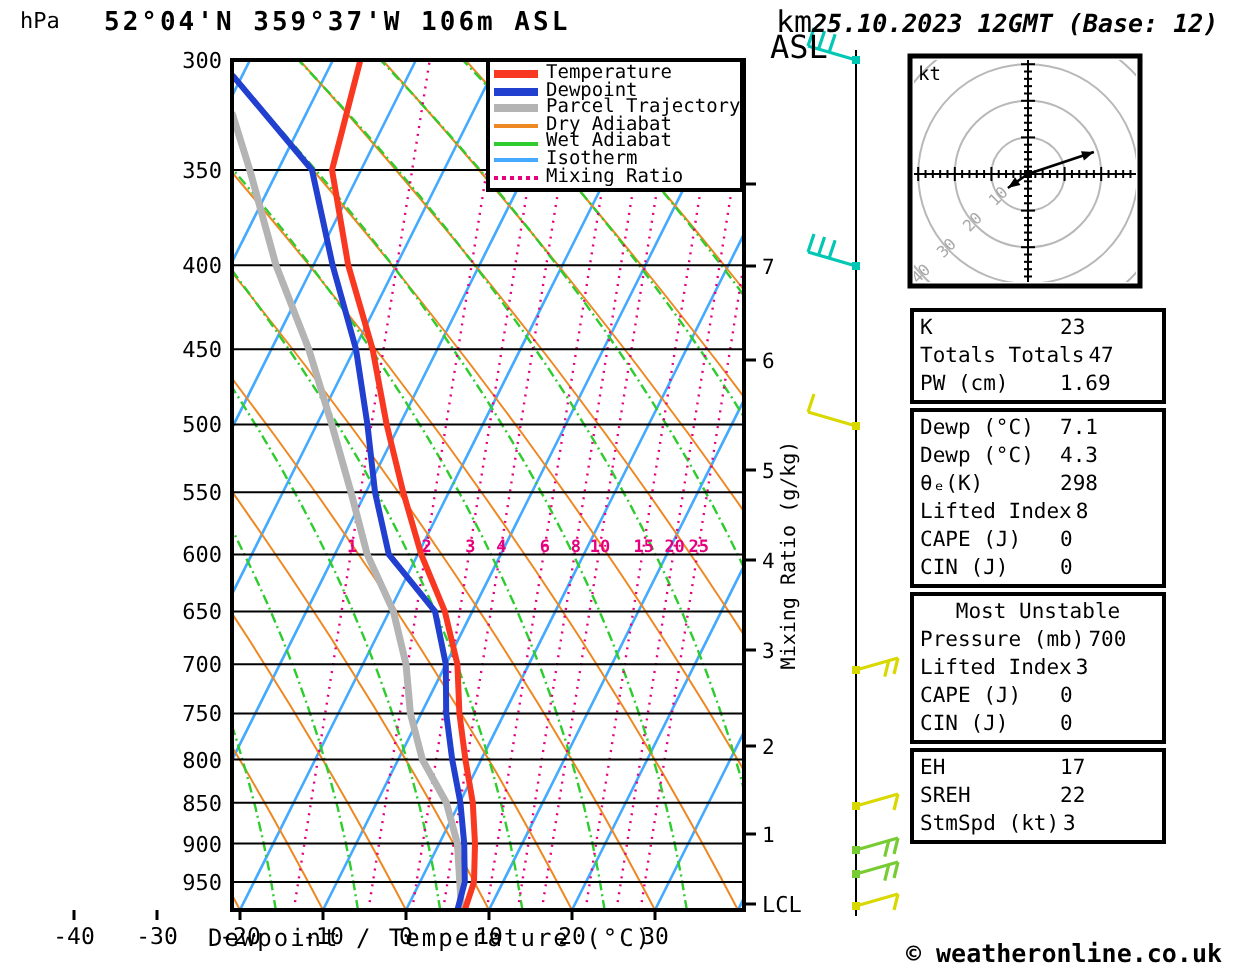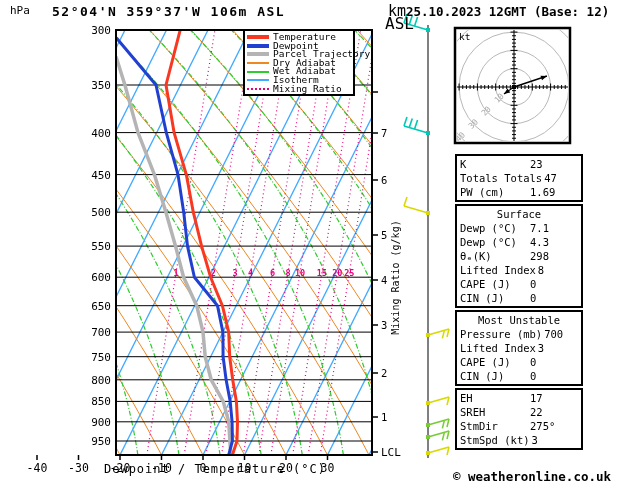--- a/index.html
+++ b/index.html
@@ -1,27 +1,27 @@
 <!DOCTYPE html>
 <html><head>
 <meta charset="utf-8">
 <style>
   html,body{margin:0;padding:0;background:#fff;}
   .stage{position:relative;width:629px;height:486px;background:#fff;overflow:hidden;
          font-family:"DejaVu Sans Mono",monospace;color:#000;}
   .abs{position:absolute;}
   .station-title{left:52px;top:4px;font-size:13px;font-weight:bold;letter-spacing:1.5px;white-space:pre;}
-  .datetime-title{left:406px;top:4px;font-size:12.5px;font-weight:bold;white-space:pre;}
+  .datetime-title{left:406px;top:4px;font-size:12.5px;font-weight:bold;white-space:pre;font-style:italic;}
   .hpa-label{left:10px;top:4px;font-size:11px;}
   .km-label{left:388px;top:2px;font-size:15px;}
   .asl-label{left:385px;top:14px;font-size:16px;}
   .xlabel{left:90px;top:462px;width:250px;text-align:center;font-size:12px;letter-spacing:1px;white-space:pre;}
   .mixlabel{left:325px;top:272px;width:140px;text-align:center;font-size:10px;transform:rotate(-90deg);white-space:pre;}
   .footer{left:432px;top:469px;width:200px;text-align:center;font-size:12.5px;font-weight:bold;white-space:pre;}
-  .legend{left:243px;top:29px;width:112px;background:#fff;border:2px solid #000;padding:2px 2px 1px 2px;box-sizing:border-box;}
+  .legend{left:243px;top:29px;width:129px;background:#fff;border:2px solid #000;padding:2px 2px 1px 2px;box-sizing:border-box;}
   .leg-row{display:flex;align-items:center;height:8.6px;}
   .leg-sw{width:22px;margin-right:4px;flex:0 0 22px;}
   .leg-lb{font-size:9.5px;line-height:8.6px;white-space:pre;}
   .tables{left:455px;top:154px;width:130px;}
   .tbox{width:128px;border:2px solid #000;box-sizing:border-box;background:#fff;
         padding:1px 3px;margin-bottom:2px;}
   .ttitle{text-align:center;font-size:10.5px;line-height:14px;white-space:pre;}
   .trow{display:flex;font-size:10.5px;line-height:14px;white-space:pre;}
   .tlabel{min-width:68px;padding-right:2px;}
   .tval{}
@@ -353,37 +353,35 @@
   <div class="abs mixlabel">Mixing Ratio (g/kg)</div>
   <div class="abs xlabel">Dewpoint / Temperature (°C)</div>
 
   <div class="abs tables">
       <div class="tbox">
         <div class="trow"><span class="tlabel">K</span><span class="tval">23</span></div>
         <div class="trow"><span class="tlabel">Totals Totals</span><span class="tval">47</span></div>
         <div class="trow"><span class="tlabel">PW (cm)</span><span class="tval">1.69</span></div>
       </div>
       <div class="tbox">
-        <div class="ttitle">Surface</div>
         <div class="trow"><span class="tlabel">Dewp (°C)</span><span class="tval">7.1</span></div>
         <div class="trow"><span class="tlabel">Dewp (°C)</span><span class="tval">4.3</span></div>
         <div class="trow"><span class="tlabel">θₑ(K)</span><span class="tval">298</span></div>
         <div class="trow"><span class="tlabel">Lifted Index</span><span class="tval">8</span></div>
         <div class="trow"><span class="tlabel">CAPE (J)</span><span class="tval">0</span></div>
         <div class="trow"><span class="tlabel">CIN (J)</span><span class="tval">0</span></div>
       </div>
       <div class="tbox">
         <div class="ttitle">Most Unstable</div>
         <div class="trow"><span class="tlabel">Pressure (mb)</span><span class="tval">700</span></div>
         <div class="trow"><span class="tlabel">Lifted Index</span><span class="tval">3</span></div>
         <div class="trow"><span class="tlabel">CAPE (J)</span><span class="tval">0</span></div>
         <div class="trow"><span class="tlabel">CIN (J)</span><span class="tval">0</span></div>
       </div>
       <div class="tbox">
         <div class="trow"><span class="tlabel">EH</span><span class="tval">17</span></div>
         <div class="trow"><span class="tlabel">SREH</span><span class="tval">22</span></div>
-        <div class="trow"><span class="tlabel">StmDir</span><span class="tval">275°</span></div>
         <div class="trow"><span class="tlabel">StmSpd (kt)</span><span class="tval">3</span></div>
       </div>
     </div>
 
   <div class="abs footer">© weatheronline.co.uk</div>
 </div>
 
 </body></html>

